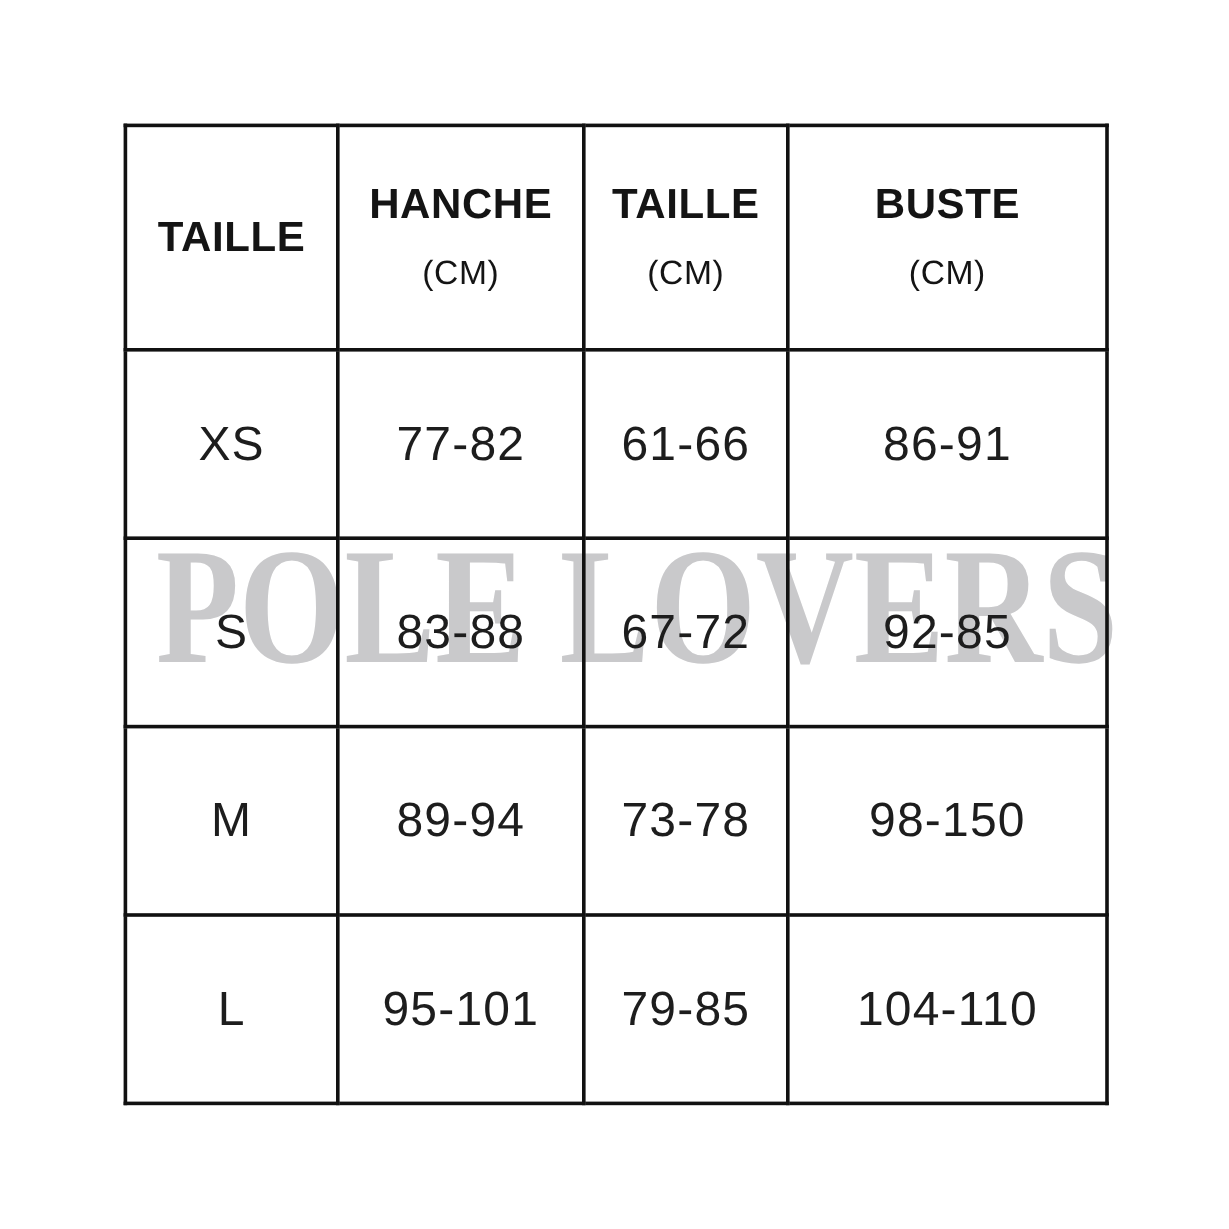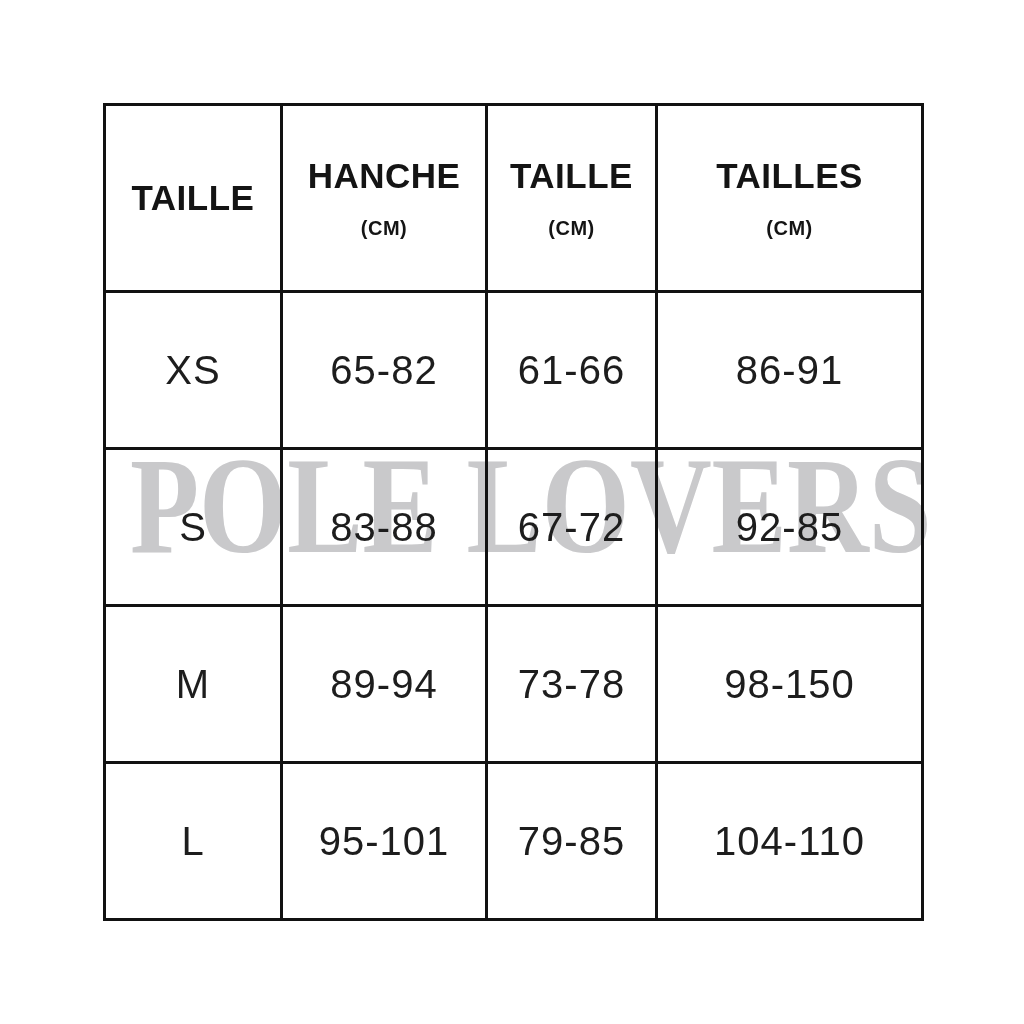--- a/index.html
+++ b/index.html
@@ -52,22 +52,22 @@
   .size-chart thead tr { height: 187px; }
   .size-chart tbody tr { height: 157px; padding-left: 38px; }
   .h-title {
     font-size: 35px;
     font-weight: bold;
     letter-spacing: 0.5px;
     color: #141414;
     line-height: 1.1;
   }
   .h-unit {
-    font-size: 20px;
-    font-weight: bold;
+    font-size: 28px;
+    font-weight: normal;
     letter-spacing: 0.5px;
     color: #141414;
     line-height: 1.1;
     margin-top: 22px;
   }
   .h-unit:empty { margin-top: 0; }
   .size-chart td {
     font-size: 40px;
     font-weight: normal;
     letter-spacing: 1px;
@@ -96,29 +96,29 @@
         </th>
         <th>
           <div class="h-title">HANCHE</div>
           <div class="h-unit">(CM)</div>
         </th>
         <th>
           <div class="h-title">TAILLE</div>
           <div class="h-unit">(CM)</div>
         </th>
         <th>
-          <div class="h-title">TAILLES</div>
+          <div class="h-title">BUSTE</div>
           <div class="h-unit">(CM)</div>
         </th>
       </tr>
     </thead>
     <tbody>
       <tr>
         <td>XS</td>
-        <td>65-82</td>
+        <td>77-82</td>
         <td>61-66</td>
         <td>86-91</td>
       </tr>
       <tr>
         <td>S</td>
         <td>83-88</td>
         <td>67-72</td>
         <td>92-85</td>
       </tr>
       <tr>

